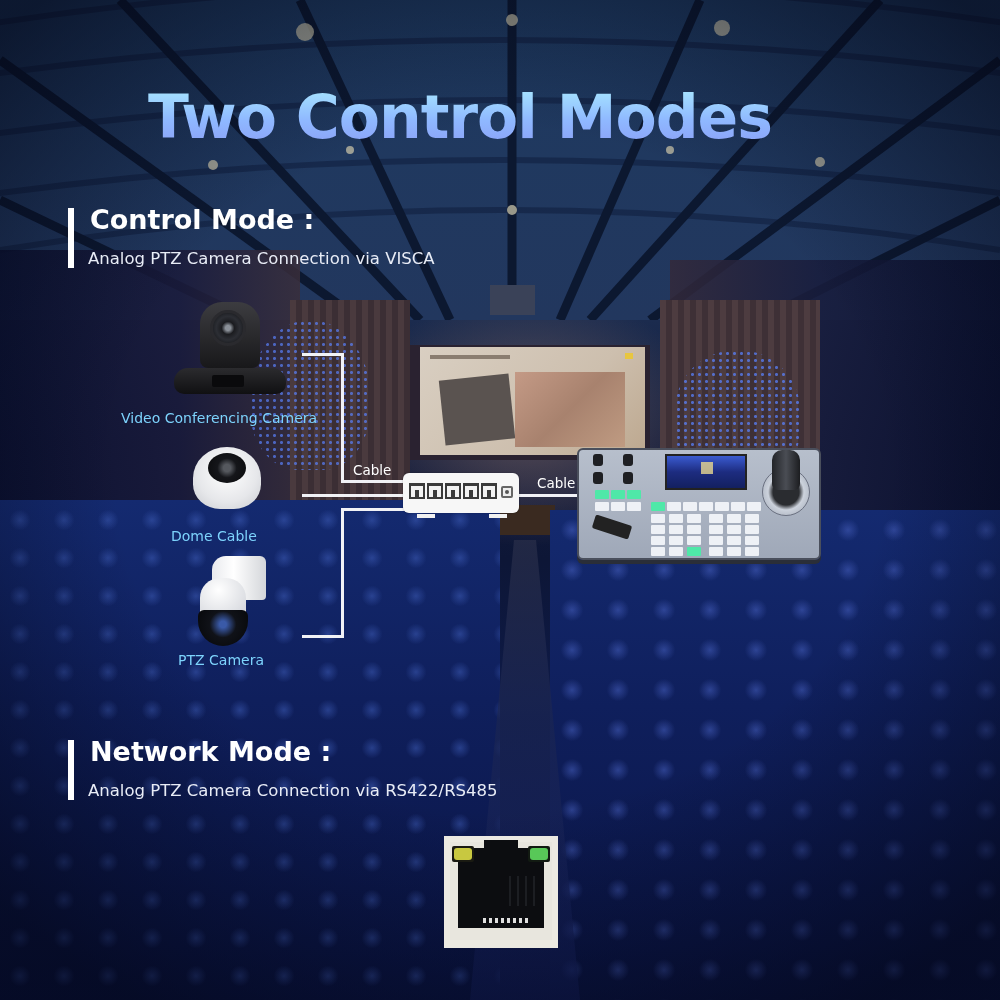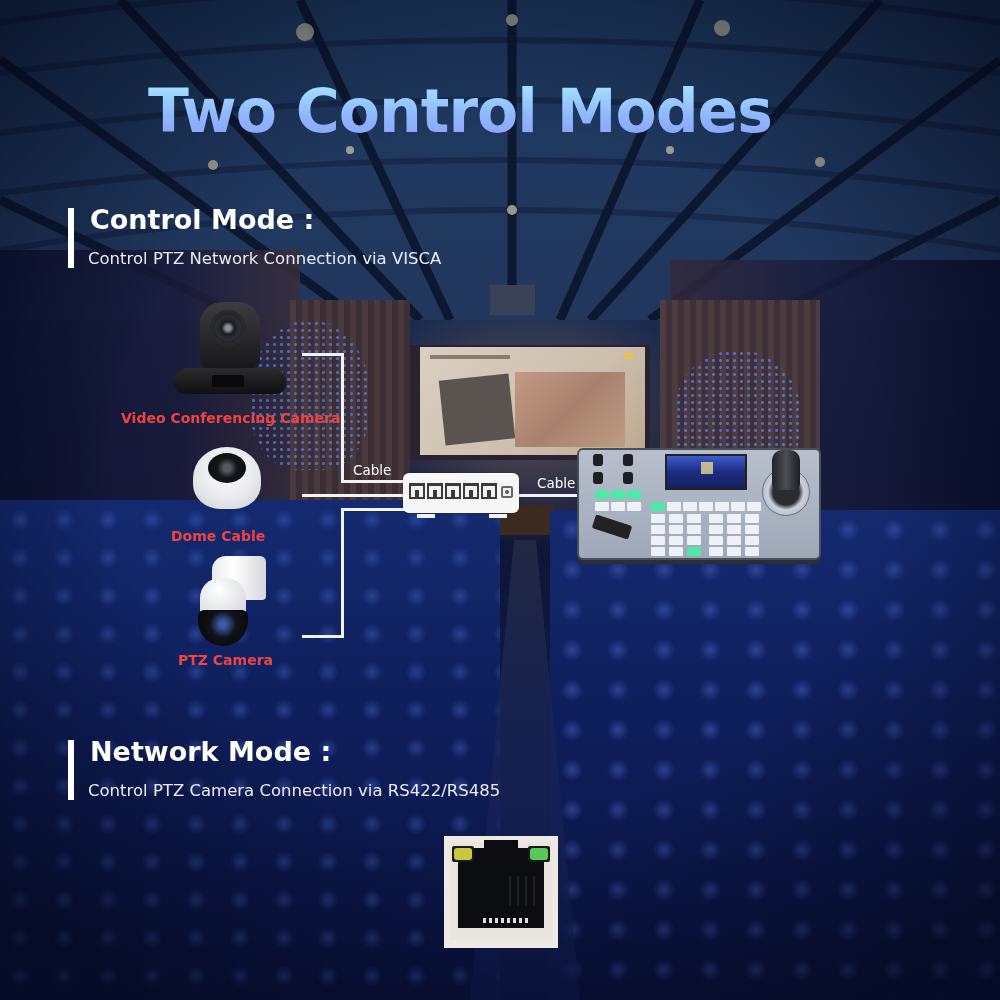--- a/index.html
+++ b/index.html
@@ -44,38 +44,38 @@
         radial-gradient(circle 14px at 20px 20px, rgba(60,90,180,.55), transparent 75%) 0 0/44px 38px,
         linear-gradient(180deg, #142a70 0%, #0f1f5c 40%, #0a1444 100%); }
     .crowd-r { position: absolute; left: 550px; top: 510px; width: 450px; height: 490px;
       background:
         radial-gradient(circle 15px at 22px 20px, rgba(70,95,190,.55), transparent 75%) 0 0/46px 40px,
         linear-gradient(180deg, #142a70 0%, #0f1f5c 40%, #0a1444 100%); }
     .vignette { position: absolute; inset: 0;
       background: radial-gradient(ellipse 700px 620px at 500px 470px, transparent 55%, rgba(3,6,22,.65) 100%); }
 
     
-    .title { position: absolute; left: 0; top: 76px; width: 920px; text-align: center;
+    .title { position: absolute; left: 0; top: 82px; width: 920px; text-align: center;
       font-family: "DejaVu Sans", sans-serif; font-weight: bold; font-size: 60px; letter-spacing: -1px;
       background: linear-gradient(180deg, #a6e4ff 10%, #8fb8ff 55%, #8a9cf5 100%);
       -webkit-background-clip: text; background-clip: text; color: transparent; }
 
     
     .mode { position: absolute; left: 68px; }
     .mode .bar { position: absolute; left: 0; top: 4px; width: 6px; height: 60px; background: #ffffff; }
     .mode .head { position: absolute; left: 22px; top: 0; white-space: nowrap;
       font-family: "DejaVu Sans", sans-serif; font-weight: bold; font-size: 27px; color: #ffffff; }
     .mode .sub { position: absolute; left: 20px; top: 45px; white-space: nowrap;
       font-family: "DejaVu Sans", sans-serif; font-size: 16.5px; color: #e8ecf6; }
     .mode-network { top: 204px; }
     .mode-analog { top: 736px; }
 
     
-    .device-label { position: absolute; font-family: "DejaVu Sans", sans-serif; font-weight: bold;
-      font-size: 14px; color: #ef4444; white-space: nowrap; }
+    .device-label { position: absolute; font-family: "DejaVu Sans", sans-serif; font-weight: normal;
+      font-size: 14px; color: #7dd3fc; white-space: nowrap; }
 
     
     .vc-cam { position: absolute; left: 170px; top: 298px; width: 120px; height: 100px; }
     .vc-cam .head { position: absolute; left: 30px; top: 4px; width: 60px; height: 66px;
       border-radius: 22px 22px 8px 8px; background: linear-gradient(180deg, #3c3c40, #18181a); }
     .vc-cam .lens { position: absolute; left: 40px; top: 12px; width: 36px; height: 36px; border-radius: 50%;
       background: radial-gradient(circle, #8a9098 0 12%, #1b1c20 30%, #2c2e34 55%, #0d0e10 100%); border: 3px solid #2a2a2e; }
     .vc-cam .base { position: absolute; left: 4px; top: 70px; width: 112px; height: 26px; border-radius: 14px 14px 10px 10px;
       background: linear-gradient(180deg, #2b2b2e, #101012); }
     .vc-cam .panel { position: absolute; left: 42px; top: 77px; width: 32px; height: 12px; background: #0a0a0c; border-radius: 2px; }
@@ -191,21 +191,21 @@
   <div class="crowd-r"></div>
   <div class="aisle"></div>
   <div class="vignette"></div>
 </div>
 
 <div class="title">Two Control Modes</div>
 
 <div class="mode mode-network">
   <div class="bar"></div>
   <div class="head">Control Mode :</div>
-  <div class="sub">Control PTZ Network Connection via VISCA</div>
+  <div class="sub">Analog PTZ Camera Connection via VISCA</div>
 </div>
 
 <div class="vc-cam">
   <div class="head"></div>
     <div class="lens"></div>
     <div class="base"></div>
     <div class="panel"></div>
 </div>
 <div class="device-label" style="left:121px; top:410px;">Video Conferencing Camera</div>
 
@@ -295,21 +295,21 @@
   <div class="key g" style="left:108px; top:97px;"></div>
   <div class="key" style="left:130px; top:97px;"></div>
   <div class="key" style="left:148px; top:97px;"></div>
   <div class="key" style="left:166px; top:97px;"></div>
   <div class="tbar"></div>
 </div>
 
 <div class="mode mode-analog">
   <div class="bar"></div>
   <div class="head">Network Mode :</div>
-  <div class="sub">Control PTZ Camera Connection via RS422/RS485</div>
+  <div class="sub">Analog PTZ Camera Connection via RS422/RS485</div>
 </div>
 
 <svg style="position:absolute; left:444px; top:836px;" width="114" height="112" viewBox="0 0 114 112">
   <rect x="0" y="0" width="114" height="112" fill="#eceae2"></rect>
   <rect x="6" y="6" width="102" height="98" fill="#e8e6de"></rect>
   <path d="M 14 12 L 40 12 L 40 4 L 74 4 L 74 12 L 100 12 L 100 92 L 14 92 Z" fill="#0c0d10"></path>
   <rect x="8" y="10" width="22" height="16" rx="2" fill="#1a1a12"></rect>
   <rect x="10" y="12" width="18" height="12" rx="3" fill="#c8c840"></rect>
   <rect x="84" y="10" width="22" height="16" rx="2" fill="#121a12"></rect>
   <rect x="86" y="12" width="18" height="12" rx="3" fill="#58c858"></rect>

